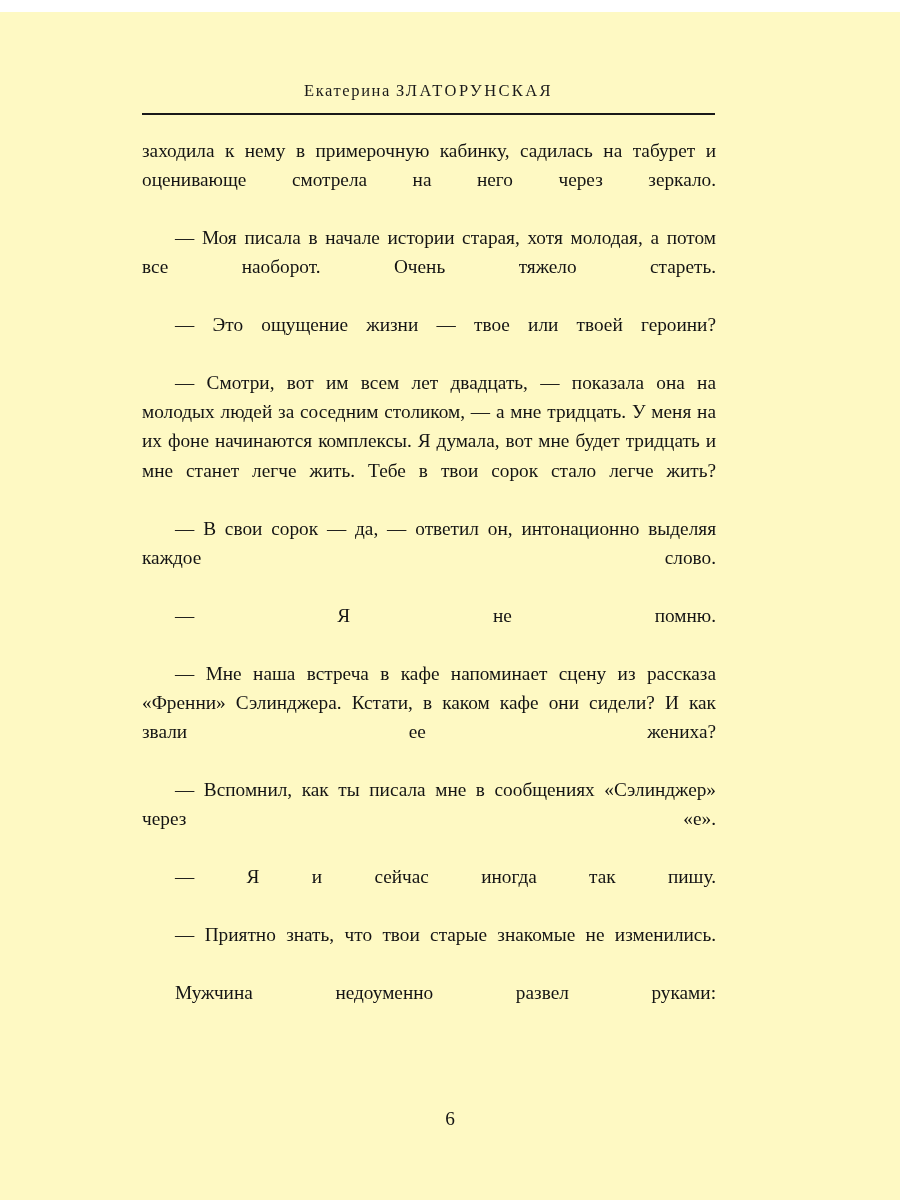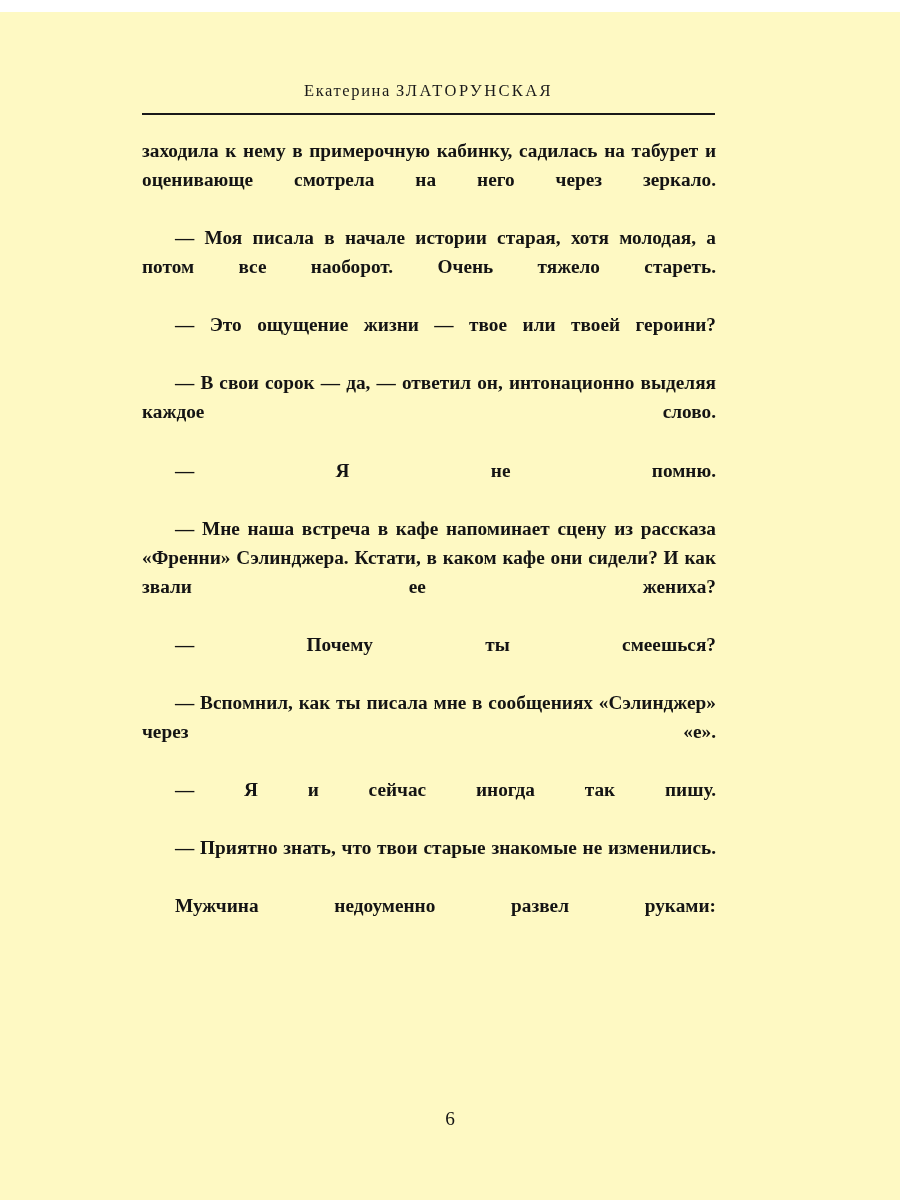--- a/index.html
+++ b/index.html
@@ -62,21 +62,20 @@
     text-align: justify;
     text-justify: inter-word;
     -webkit-hyphens: none;
     hyphens: none;
   }
 
   .para {
     margin: 0;
     text-indent: 33px;
     text-align: justify;
-    font-weight: bold;
   }
   .para.no-indent {
     text-indent: 0;
   }
   
   .para::after {
     content: "";
     display: inline-block;
     width: 100%;
   }
@@ -102,24 +101,24 @@
   <div class="running-head">
     <span class="author-first">Екатерина</span><span class="author-last">ЗЛАТОРУНСКАЯ</span>
   </div>
 
   <div class="head-rule"></div>
 
   <div class="text-block">
     <p class="para no-indent">заходила к нему в примерочную кабинку, садилась на табурет и оценивающе смотрела на него через зеркало.</p>
     <p class="para">— Моя писала в начале истории старая, хотя молодая, а потом все наоборот. Очень тяжело стареть.</p>
     <p class="para">— Это ощущение жизни — твое или твоей героини?</p>
+    <p class="para">— Смотри, вот им всем лет двадцать, — показала она на молодых людей за соседним столиком, — а мне тридцать. У меня на их фоне начинаются комплексы. Я думала, вот мне будет тридцать и мне станет легче жить. Тебе в твои сорок стало легче жить?</p>
     <p class="para">— В свои сорок — да, — ответил он, интонационно выделяя каждое слово.</p>
     <p class="para">— Я не помню.</p>
     <p class="para">— Мне наша встреча в кафе напоминает сцену из рассказа «Френни» Сэлинджера. Кстати, в каком кафе они сидели? И как звали ее жениха?</p>
-    <p class="para">— Почему ты смеешься?</p>
     <p class="para">— Вспомнил, как ты писала мне в сообщениях «Сэлинджер» через «е».</p>
     <p class="para">— Я и сейчас иногда так пишу.</p>
     <p class="para">— Приятно знать, что твои старые знакомые не изменились.</p>
     <p class="para">Мужчина недоуменно развел руками:</p>
 
   </div>
 
   <div class="folio">6</div>
 
 </div>

